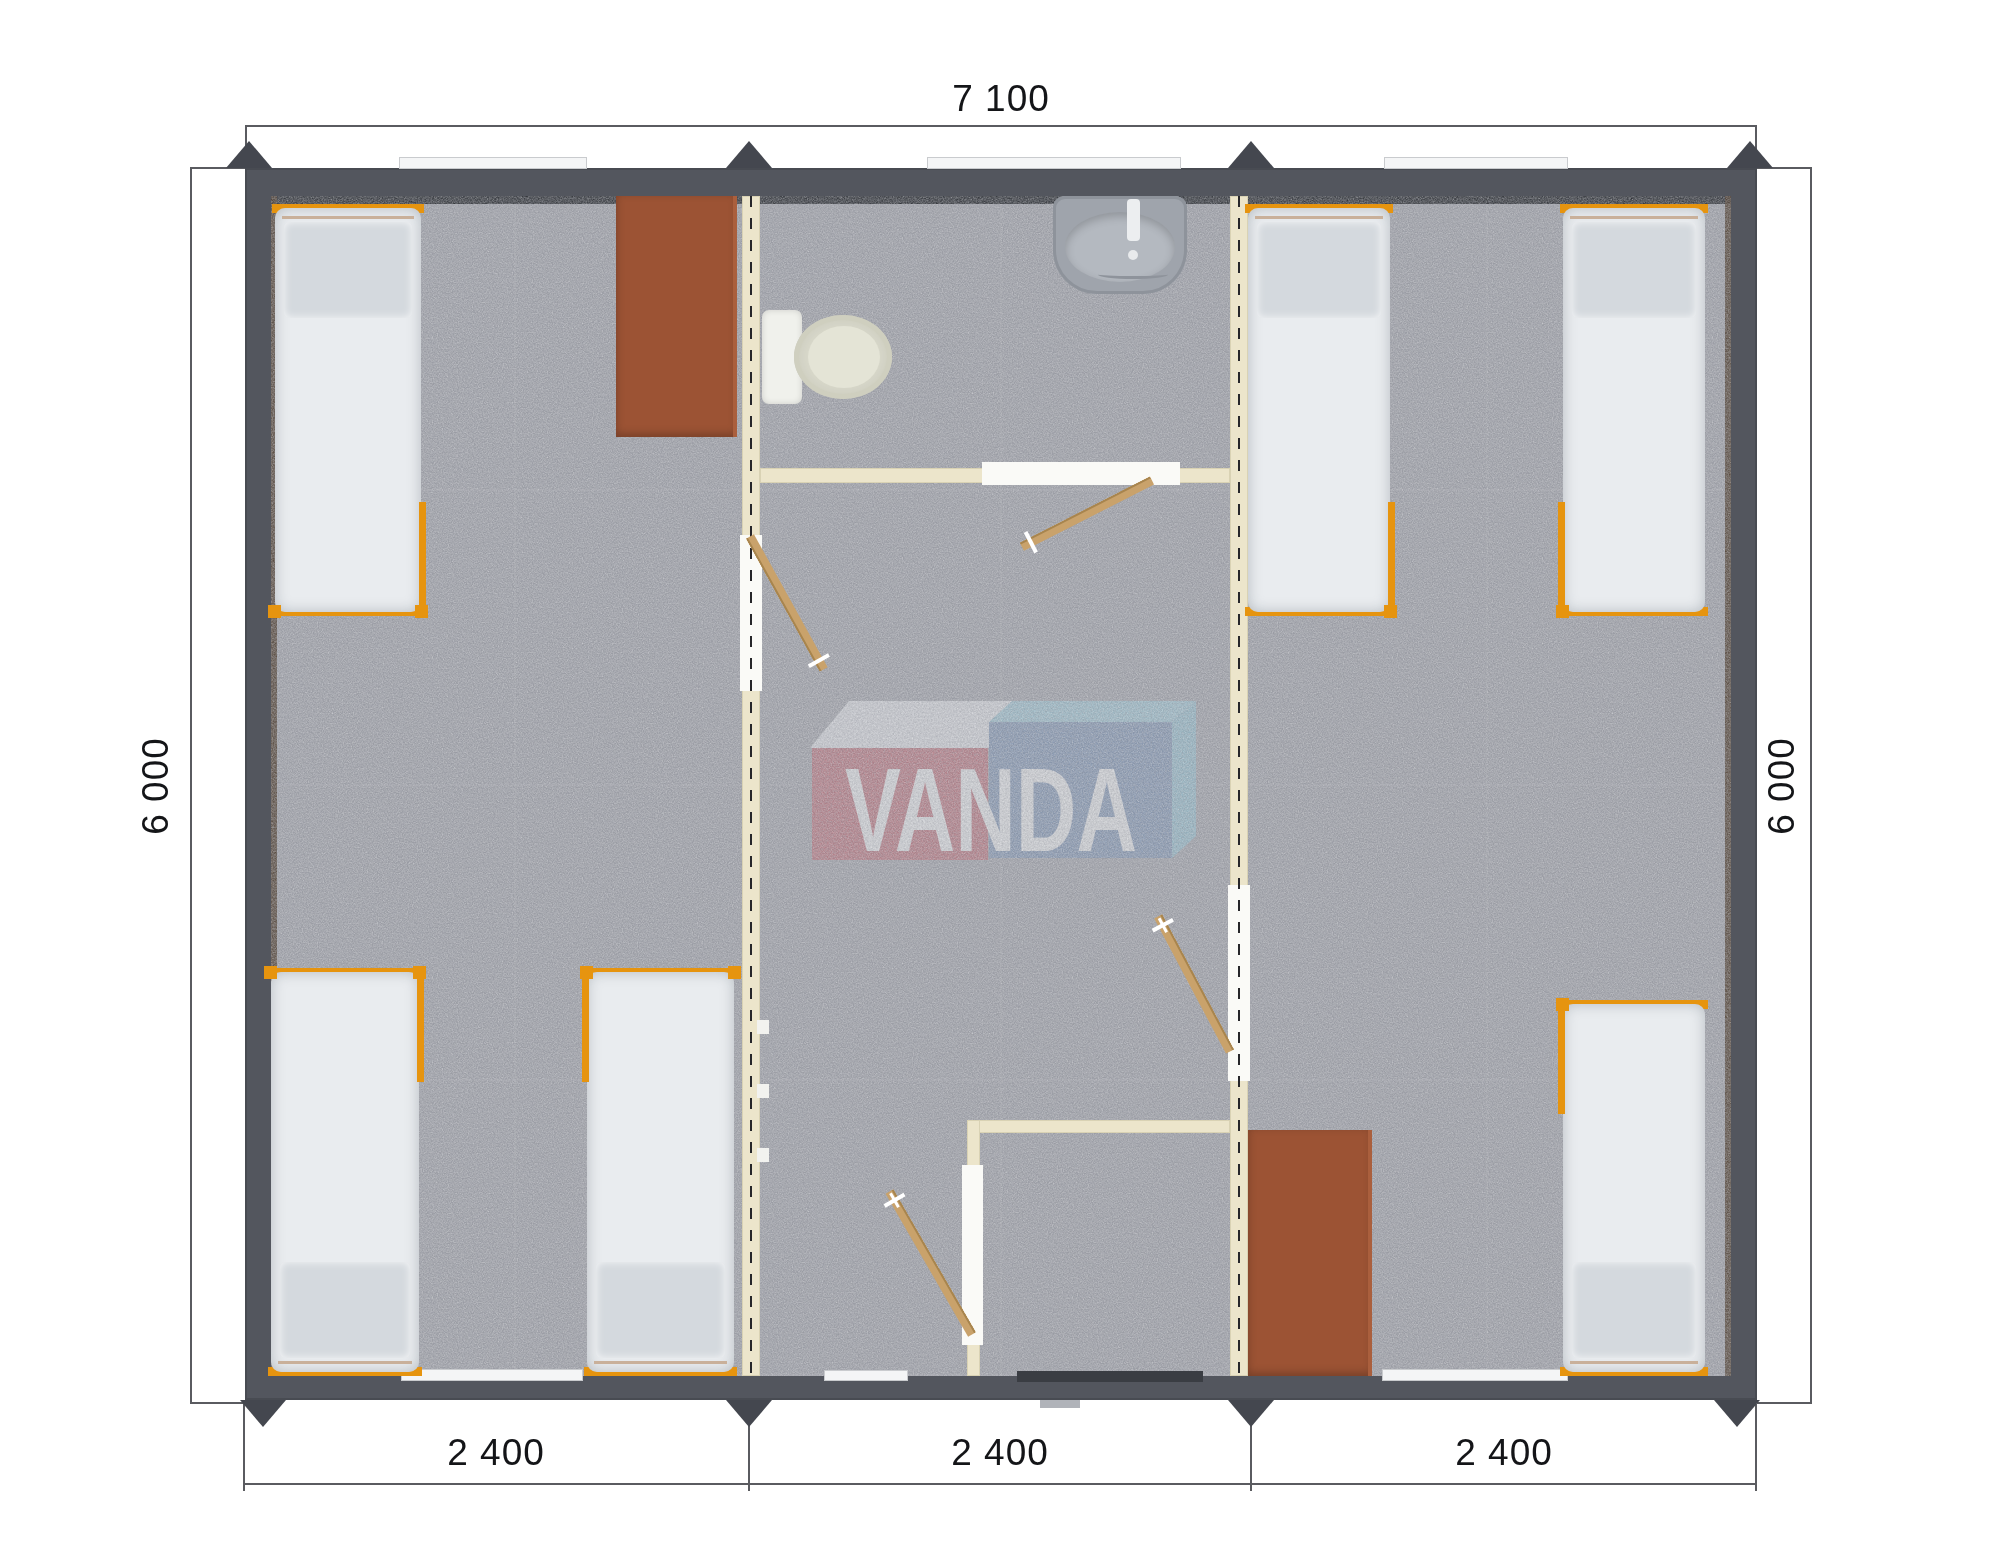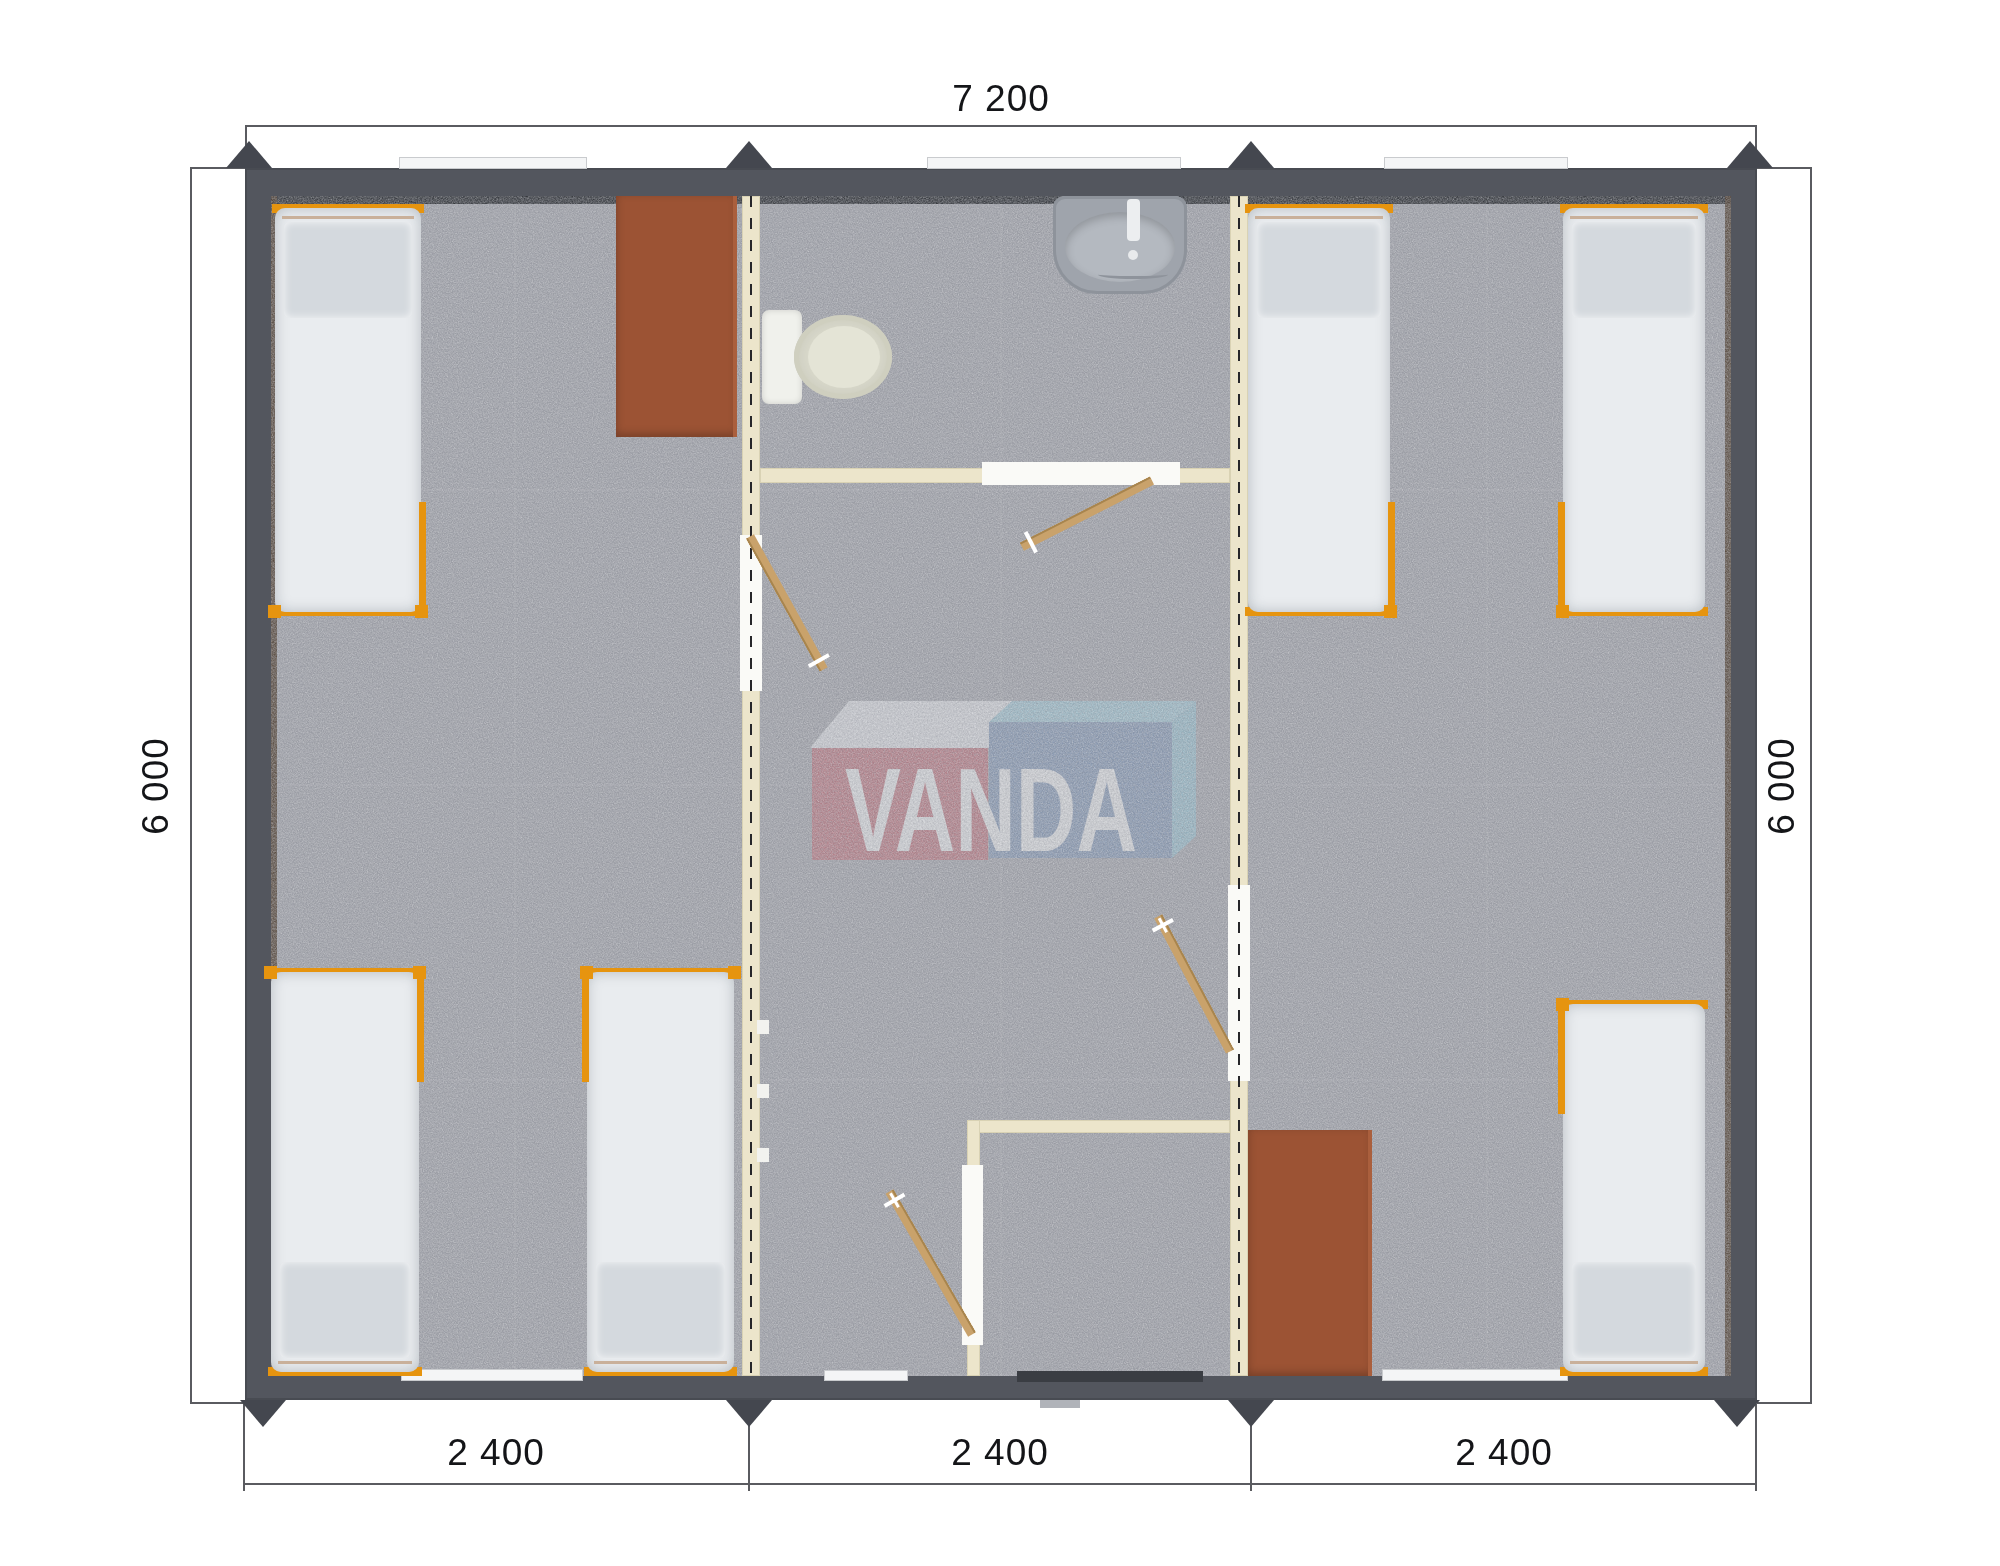--- a/index.html
+++ b/index.html
@@ -70,21 +70,21 @@
   .wm{position:absolute;left:0;top:0;pointer-events:none;}
 </style>
 </head>
 <body>
 
 <div class="canvas">
 
   <div class="dline" style="left:245px;top:125px;width:1512px;height:2px;"></div>
   <div class="dline" style="left:245px;top:125px;width:2px;height:39px;"></div>
   <div class="dline" style="left:1755px;top:125px;width:2px;height:39px;"></div>
-  <div class="dim-label" style="left:1001px;top:99px;">7 200</div>
+  <div class="dim-label" style="left:1001px;top:99px;">7 100</div>
 
   <div class="dline" style="left:190px;top:167px;width:2px;height:1237px;"></div>
   <div class="dline" style="left:190px;top:167px;width:55px;height:2px;"></div>
   <div class="dline" style="left:190px;top:1402px;width:55px;height:2px;"></div>
   <div class="dim-label vert-l" style="left:156px;top:786px;">6 000</div>
 
   <div class="dline" style="left:1810px;top:167px;width:2px;height:1237px;"></div>
   <div class="dline" style="left:1757px;top:167px;width:55px;height:2px;"></div>
   <div class="dline" style="left:1757px;top:1402px;width:55px;height:2px;"></div>
   <div class="dim-label vert-r" style="left:1782px;top:786px;">6 000</div>

